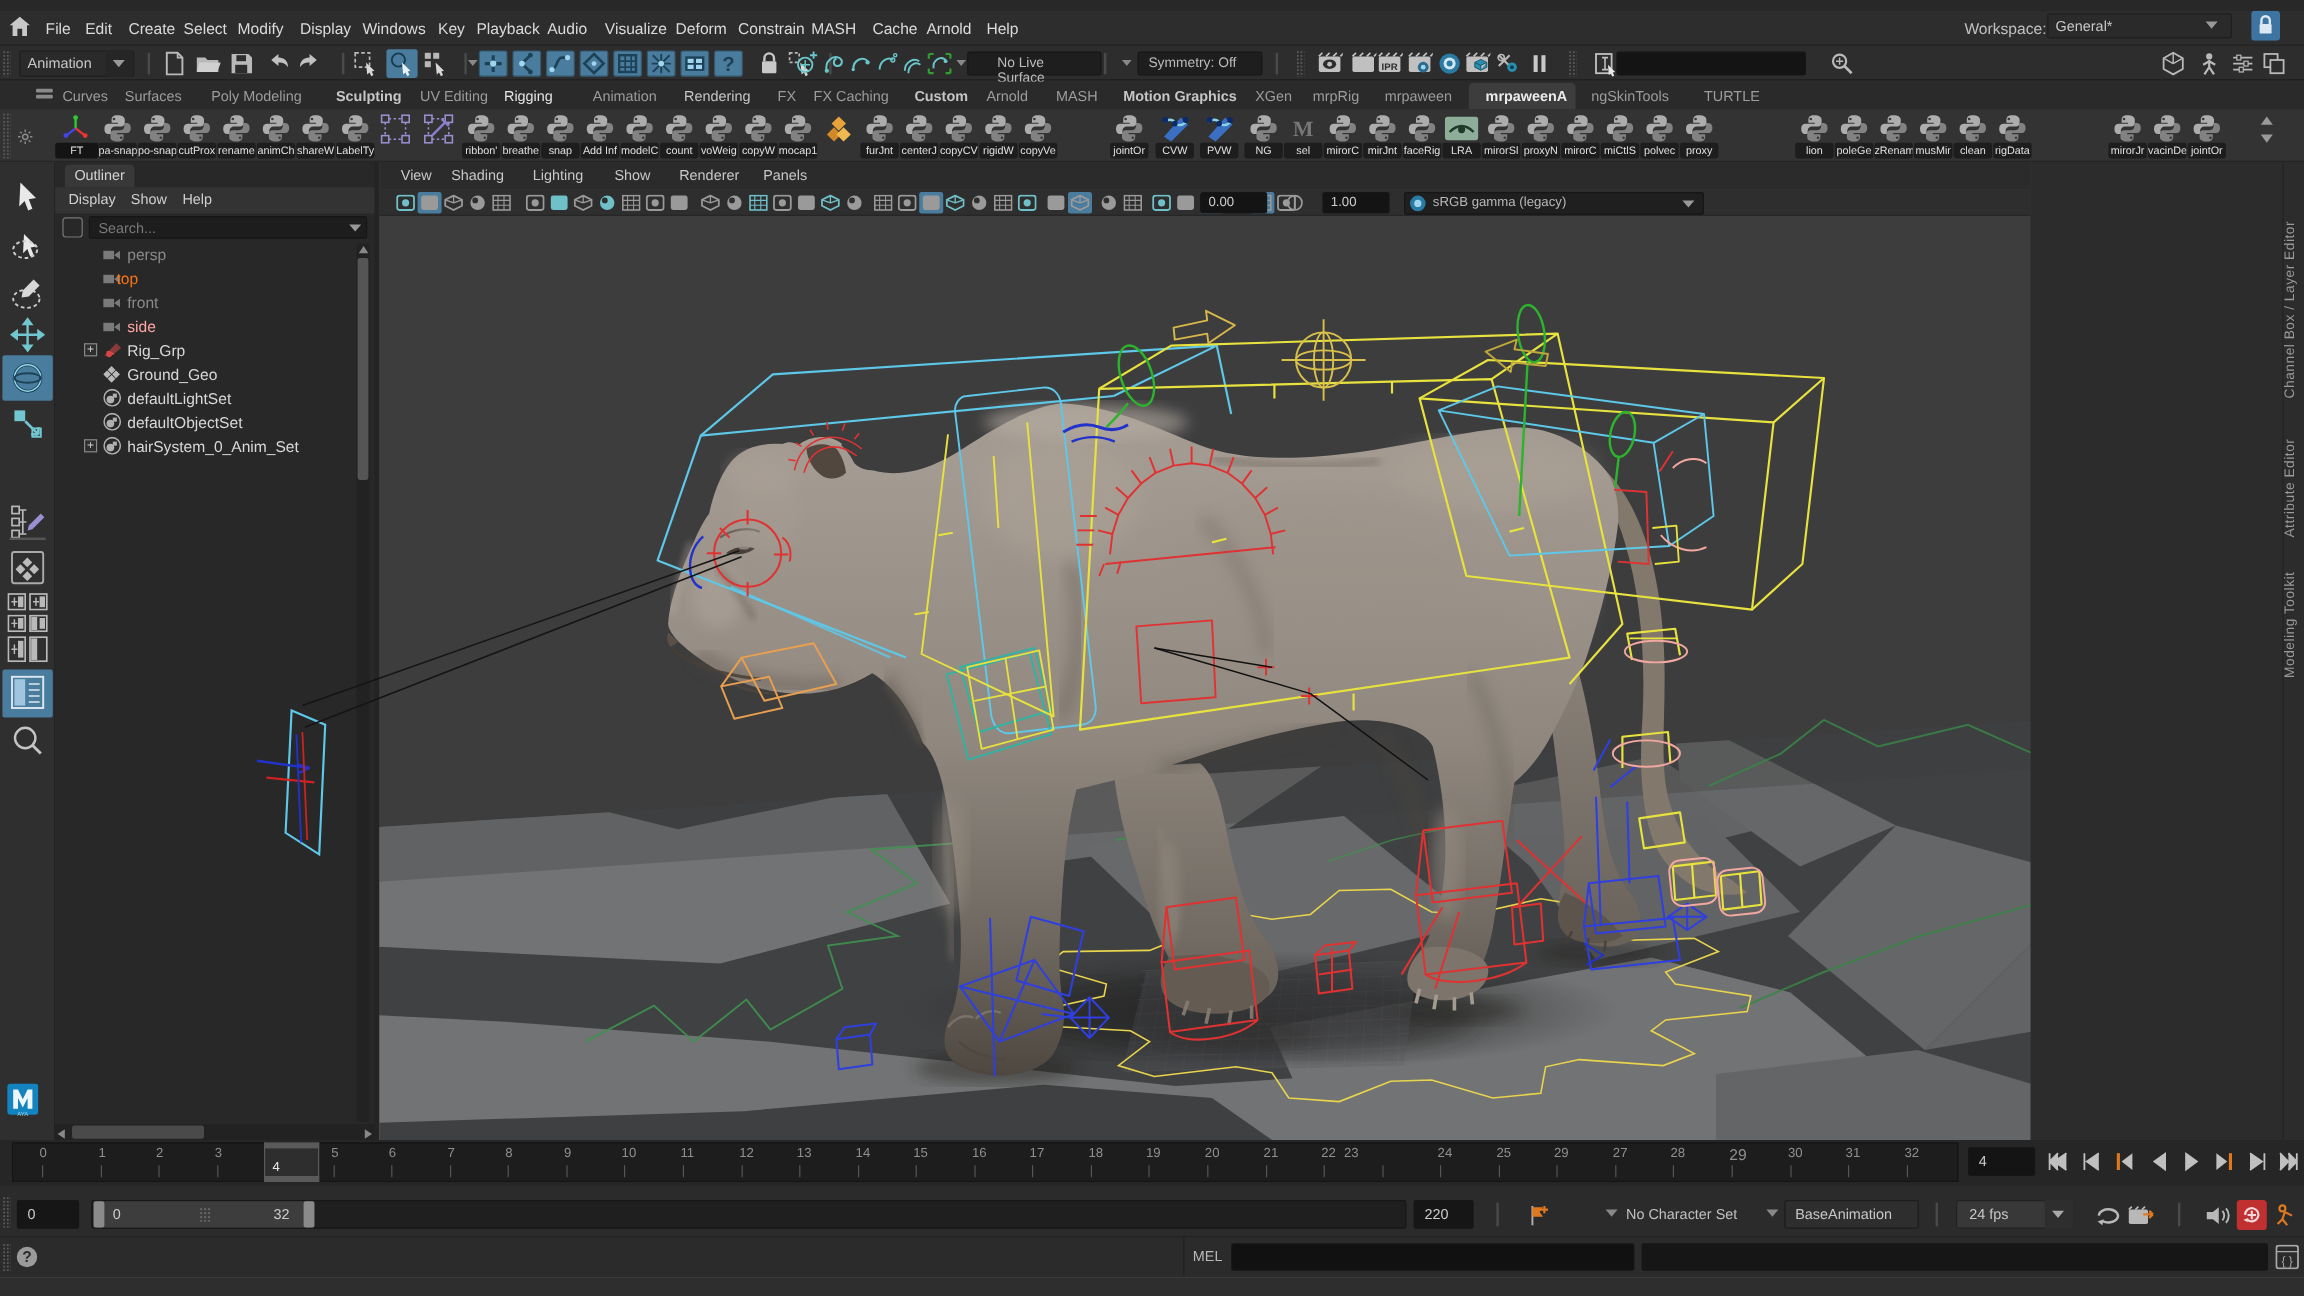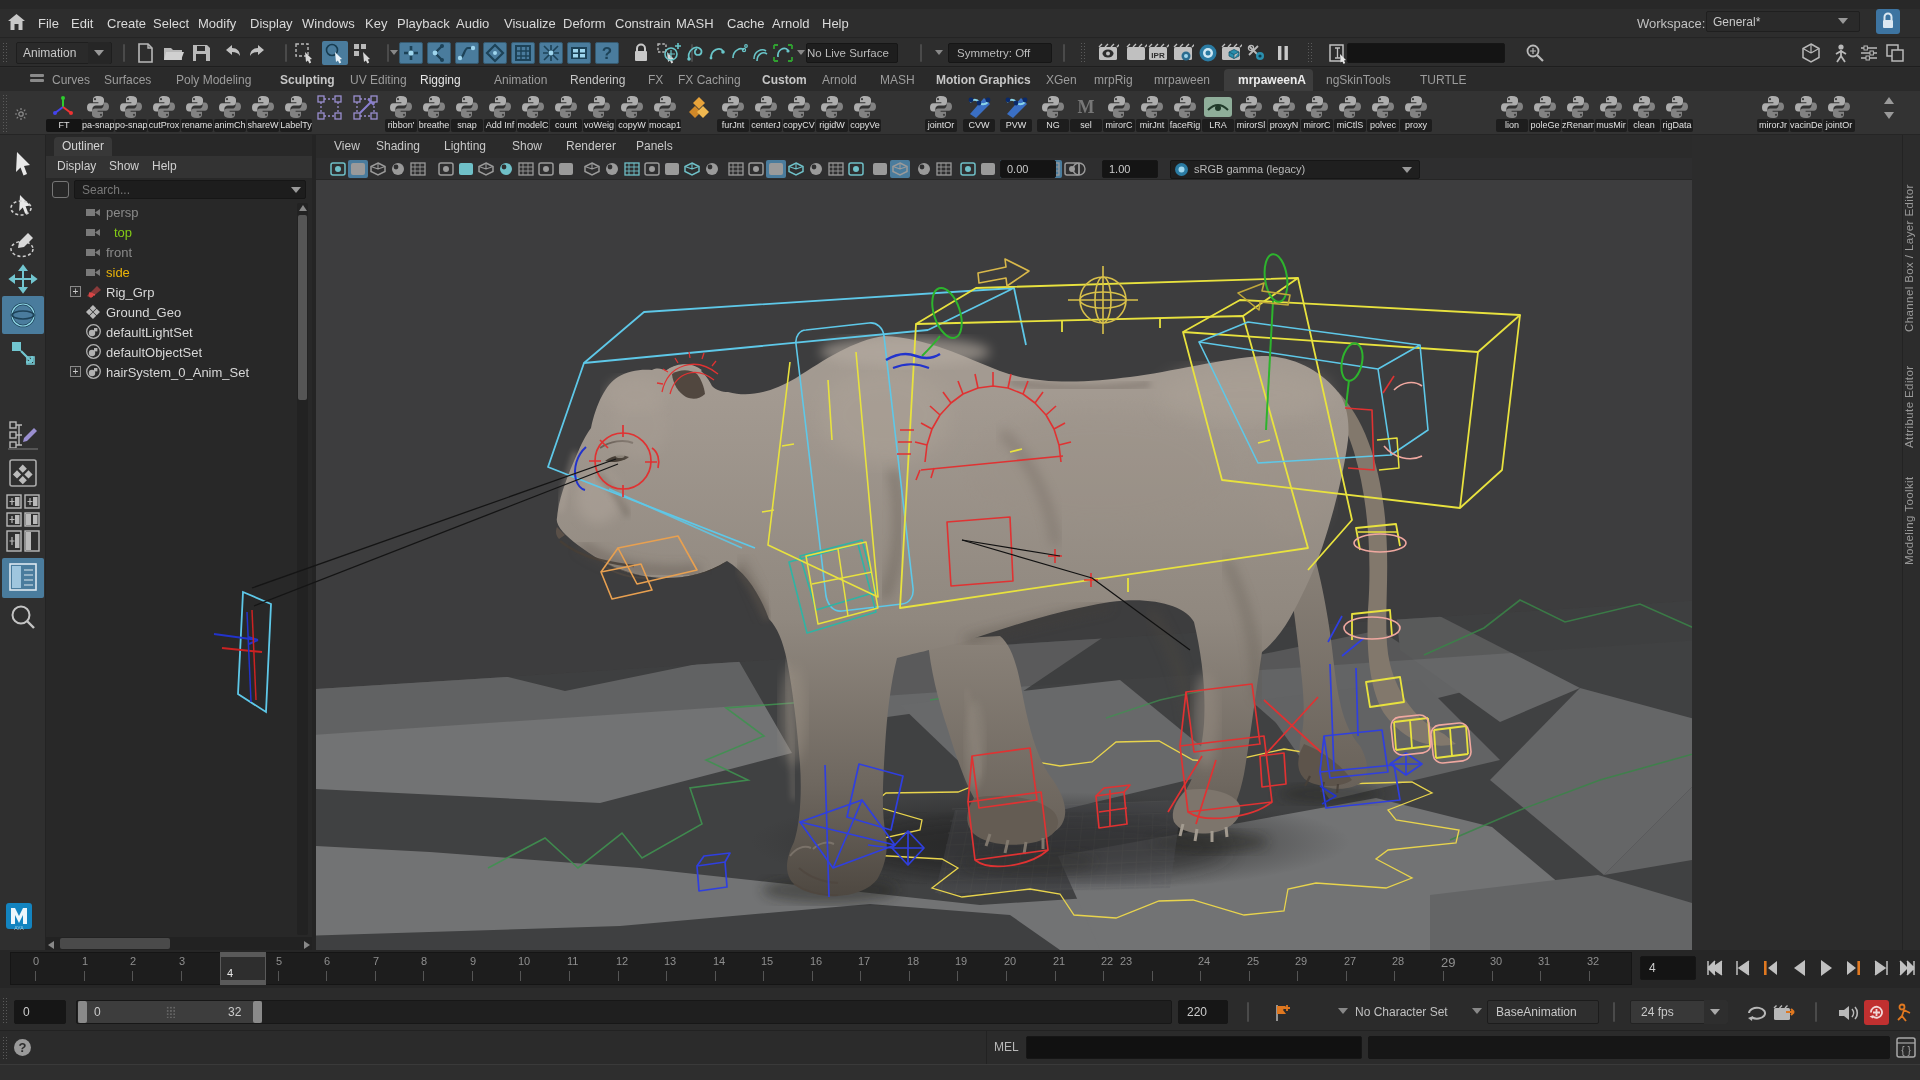--- a/index.html
+++ b/index.html
@@ -160,21 +160,21 @@
   </svg>
 <svg class="a" style="left:750px;top:42px" width="22" height="22" viewBox="0 0 22 22">
     <path d="M4 17 C4 9 12 6 16 9 M7 19 C7 12 13 9 17 12" fill="none" stroke="#69c5c9" stroke-width="1.6"></path>
   </svg>
 <svg class="a" style="left:772px;top:42px" width="22" height="22" viewBox="0 0 22 22">
     <path d="M2 3 h4 M2 3 v4 M2 19 h4 M2 19 v-4 M20 3 h-4 M20 3 v4 M20 19 h-4 M20 19 v-4" stroke="#30a030" stroke-width="1.8" fill="none"></path>
     <path d="M6 15 C5 8 12 4 16 8" fill="none" stroke="#69c5c9" stroke-width="1.7"></path>
     <circle cx="16" cy="9" r="1.6" fill="#69c5c9"></circle>
   </svg>
 <div class="a" style="left:797px;top:50px;width:0;height:0;border-left:4px solid transparent;border-right:4px solid transparent;border-top:5px solid #888"></div>
-<div class="a fld" style="left:806px;top:43px;width:92px;height:20px;font-size:11.5px;padding:3px 0;background:#1e1e1e">No Live Surface</div>
+<div class="a fld" style="left:806px;top:43px;width:112px;height:20px;font-size:11.5px;padding:3px 24px;background:#1e1e1e">No Live Surface</div>
 <div class="a sep" style="left:917px;top:42px;height:22px"></div>
 <div class="a" style="left:935px;top:50px;width:0;height:0;border-left:4px solid transparent;border-right:4px solid transparent;border-top:5px solid #888"></div>
 <div class="a fld" style="left:948px;top:43px;width:104px;height:20px;font-size:11.5px;padding:3px 8px;background:#1e1e1e">Symmetry: Off</div>
 <div class="a sep" style="left:1060px;top:42px;height:22px"></div>
 <div class="a grip" style="left:1080px;top:42px;height:22px"></div>
 <svg class="a" style="left:1097px;top:42px" width="22" height="22" viewBox="0 0 22 22">
     <rect x="2" y="5" width="18" height="13" rx="1.5" fill="#c0c0c0"></rect>
     <path d="M2 5 l3-3 m3 3 l3-3 m3 3 l3-3 m3 3 l3-3" stroke="#c0c0c0" stroke-width="1.4"></path>
     <ellipse cx="11" cy="11.5" rx="5.5" ry="4" fill="#2d2d2d"></ellipse>
     <circle cx="11" cy="11.5" r="2" fill="#c0c0c0"></circle>
@@ -720,31 +720,31 @@
 <div class="a" style="left:291px;top:187px;width:0;height:0;border-left:5px solid transparent;border-right:5px solid transparent;border-top:6px solid #999"></div>
 <svg class="a" style="left:86px;top:207px" width="15" height="11" viewBox="0 0 15 11">
     <rect x="0" y="2" width="9" height="7" fill="#7a7a7a"></rect>
     <path d="M9 5.5 L14 2 v7 z" fill="#7a7a7a"></path>
   </svg>
 <div class="a" style="left:106px;top:205px;color:#8a8a8a;font-size:13px">persp</div>
 <svg class="a" style="left:86px;top:227px" width="15" height="11" viewBox="0 0 15 11">
     <rect x="0" y="2" width="9" height="7" fill="#7a7a7a"></rect>
     <path d="M9 5.5 L14 2 v7 z" fill="#7a7a7a"></path>
   </svg>
-<div class="a" style="left:114px;top:225px;color:#84cc16;font-size:13px">top</div>
+<div class="a" style="left:97px;top:225px;color:#f97316;font-size:13px">top</div>
 <svg class="a" style="left:86px;top:247px" width="15" height="11" viewBox="0 0 15 11">
     <rect x="0" y="2" width="9" height="7" fill="#7a7a7a"></rect>
     <path d="M9 5.5 L14 2 v7 z" fill="#7a7a7a"></path>
   </svg>
 <div class="a" style="left:106px;top:245px;color:#8a8a8a;font-size:13px">front</div>
 <svg class="a" style="left:86px;top:267px" width="15" height="11" viewBox="0 0 15 11">
     <rect x="0" y="2" width="9" height="7" fill="#7a7a7a"></rect>
     <path d="M9 5.5 L14 2 v7 z" fill="#7a7a7a"></path>
   </svg>
-<div class="a" style="left:106px;top:265px;color:#eab308;font-size:13px">side</div>
+<div class="a" style="left:106px;top:265px;color:#fca5a5;font-size:13px">side</div>
 <div class="a" style="left:70px;top:286px;width:11px;height:11px;border:1px solid #888;background:#2e2e2e;color:#ccc;font-size:10px;line-height:9px;text-align:center">+</div>
 <svg class="a" style="left:86px;top:285px" width="16" height="14" viewBox="0 0 16 14">
     <path d="M1 11 L11 1 L15 5 L5 13 Z" fill="#8a3a3a"></path>
     <path d="M3 8 l6 2" stroke="#e05050" stroke-width="1.5"></path>
     <circle cx="5" cy="10" r="2.4" fill="#d84444"></circle>
   </svg>
 <div class="a" style="left:106px;top:285px;color:#d8d8d8;font-size:13px">Rig_Grp</div>
 <svg class="a" style="left:86px;top:305px" width="15" height="14" viewBox="0 0 15 14">
     <path d="M7.5 0 L11 3.5 L7.5 7 L4 3.5 Z M3.5 4 L7 7.5 L3.5 11 L0 7.5 Z M11.5 4 L15 7.5 L11.5 11 L8 7.5 Z M7.5 8 L11 11.5 L7.5 15 L4 11.5 Z" fill="#b9b9b9" transform="scale(0.93)"></path>
   </svg>

